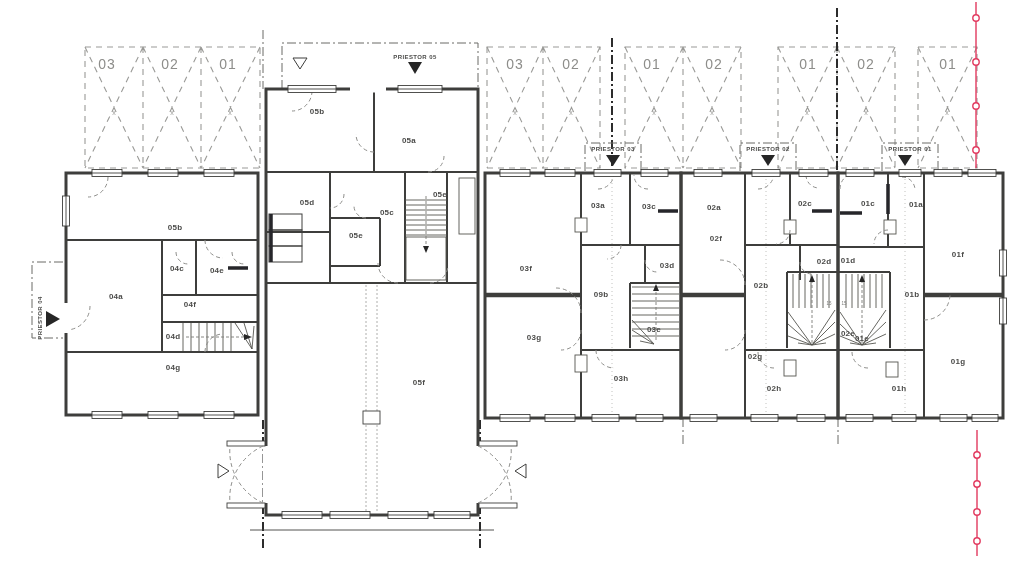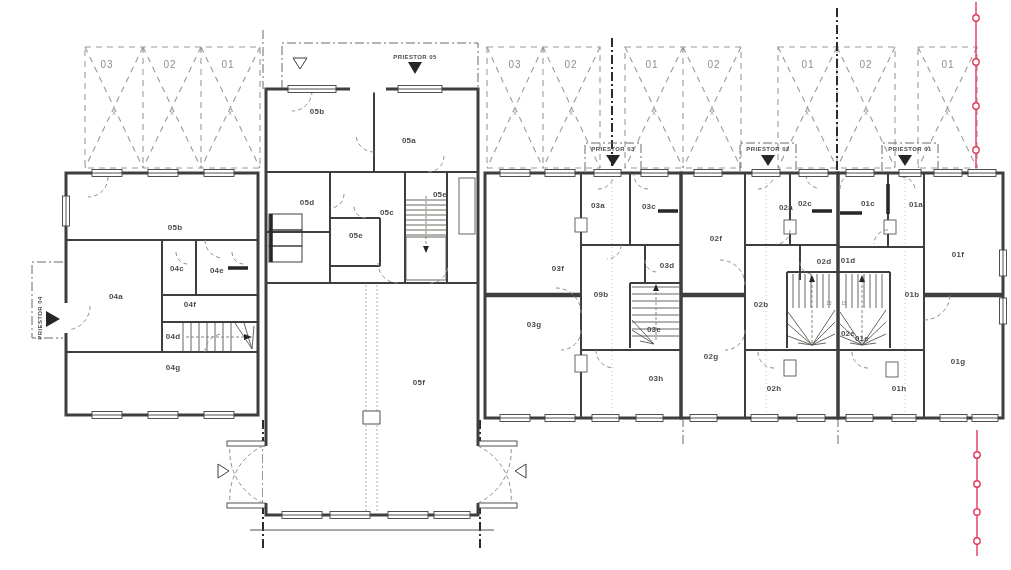--- a/index.html
+++ b/index.html
@@ -1,21 +1,21 @@
 <!DOCTYPE html>
 <html><head>
 <meta charset="utf-8">
 <style>
   html,body{margin:0;padding:0;background:#fff;}
   #plan{position:relative;width:1011px;height:570px;background:#fff;overflow:hidden;
         font-family:"Liberation Sans",sans-serif;}
   #plan svg{position:absolute;left:0;top:0;}
   .lbl{position:absolute;transform:translate(-50%,-50%);white-space:nowrap;}
   .rl{font-size:8px;font-weight:bold;color:#4b4b49;letter-spacing:.3px;}
-  .pl{font-size:10px;color:#8d8d8a;letter-spacing:1px;}
+  .pl{font-size:14px;color:#8d8d8a;letter-spacing:1px;}
   .xm{font-size:7px;color:#9a9a97;}
   .pr{font-size:6px;font-weight:bold;color:#4b4b49;letter-spacing:.4px;}
   .prv{transform:translate(-50%,-50%) rotate(-90deg);}
   .tn{font-size:4.5px;color:#7c7c79;}
   
   .W{stroke:#3e3e3c;stroke-width:3;fill:none}
   .w{stroke:#3e3e3c;stroke-width:2;fill:none}
   .t{stroke:#3e3e3c;stroke-width:4.5;fill:none}
   .b{stroke:#26262a;stroke-width:3.5;fill:none}
   .s{stroke:#55554f;stroke-width:.9;fill:none}
@@ -230,34 +230,34 @@
   <span class="lbl rl" style="left:317px;top:111px">05b</span>
   <span class="lbl rl" style="left:409px;top:140px">05a</span>
   <span class="lbl rl" style="left:307px;top:202px">05d</span>
   <span class="lbl rl" style="left:387px;top:212px">05c</span>
   <span class="lbl rl" style="left:440px;top:194px">05e</span>
   <span class="lbl rl" style="left:356px;top:235px">05e</span>
   <span class="lbl rl" style="left:419px;top:382px">05f</span>
 
   <span class="lbl rl" style="left:598px;top:205px">03a</span>
   <span class="lbl rl" style="left:649px;top:206px">03c</span>
-  <span class="lbl rl" style="left:558px;top:268px">03f</span>
+  <span class="lbl rl" style="left:526px;top:268px">03f</span>
   <span class="lbl rl" style="left:667px;top:265px">03d</span>
   <span class="lbl rl" style="left:601px;top:294px">09b</span>
   <span class="lbl rl" style="left:654px;top:329px">03e</span>
-  <span class="lbl rl" style="left:534px;top:324px">03g</span>
-  <span class="lbl rl" style="left:656px;top:378px">03h</span>
-
-  <span class="lbl rl" style="left:786px;top:207px">02a</span>
+  <span class="lbl rl" style="left:534px;top:337px">03g</span>
+  <span class="lbl rl" style="left:621px;top:378px">03h</span>
+
+  <span class="lbl rl" style="left:714px;top:207px">02a</span>
   <span class="lbl rl" style="left:805px;top:203px">02c</span>
   <span class="lbl rl" style="left:716px;top:238px">02f</span>
   <span class="lbl rl" style="left:824px;top:261px">02d</span>
-  <span class="lbl rl" style="left:761px;top:304px">02b</span>
+  <span class="lbl rl" style="left:761px;top:285px">02b</span>
   <span class="lbl rl" style="left:848px;top:333px">02e</span>
-  <span class="lbl rl" style="left:711px;top:356px">02g</span>
+  <span class="lbl rl" style="left:755px;top:356px">02g</span>
   <span class="lbl rl" style="left:774px;top:388px">02h</span>
 
   <span class="lbl rl" style="left:868px;top:203px">01c</span>
   <span class="lbl rl" style="left:916px;top:204px">01a</span>
   <span class="lbl rl" style="left:848px;top:260px">01d</span>
   <span class="lbl rl" style="left:958px;top:254px">01f</span>
   <span class="lbl rl" style="left:912px;top:294px">01b</span>
   <span class="lbl rl" style="left:862px;top:338px">01e</span>
   <span class="lbl rl" style="left:958px;top:361px">01g</span>
   <span class="lbl rl" style="left:899px;top:388px">01h</span>

